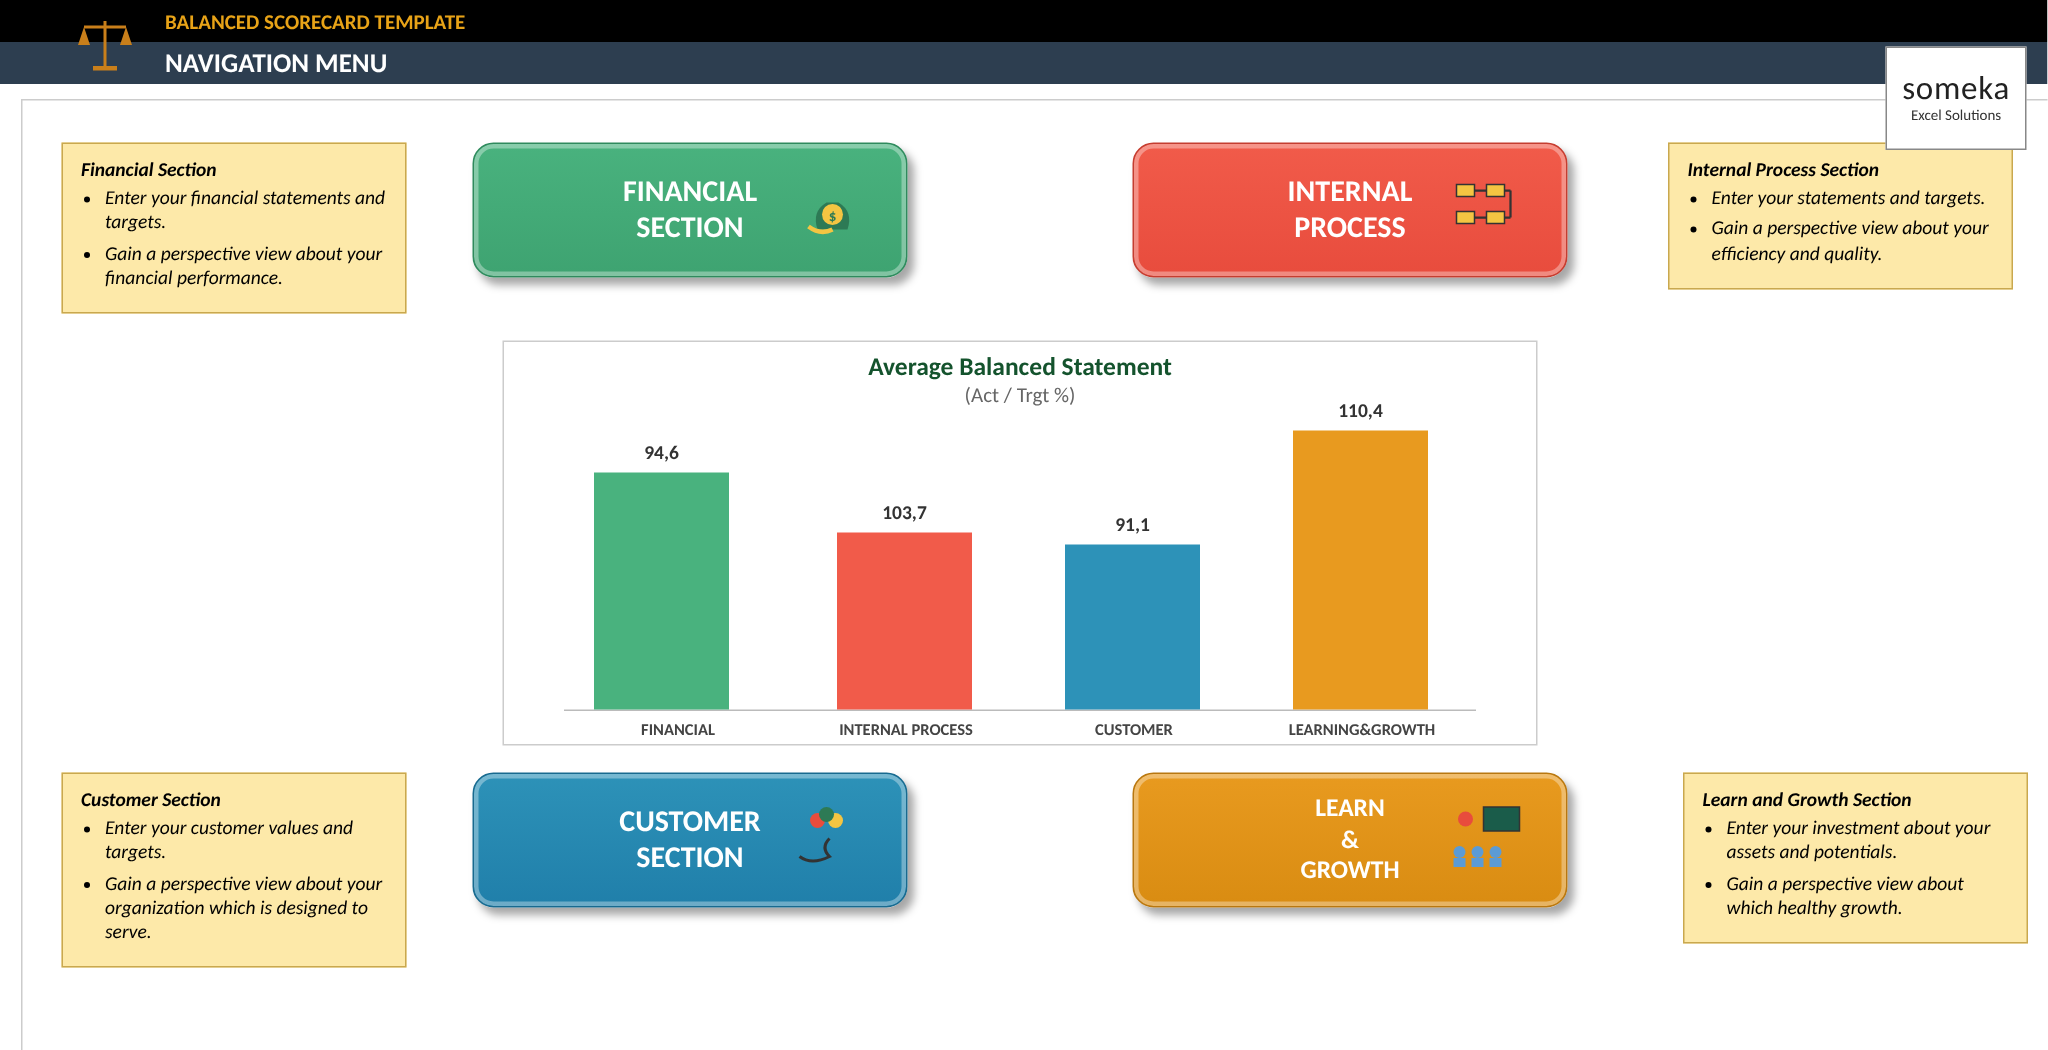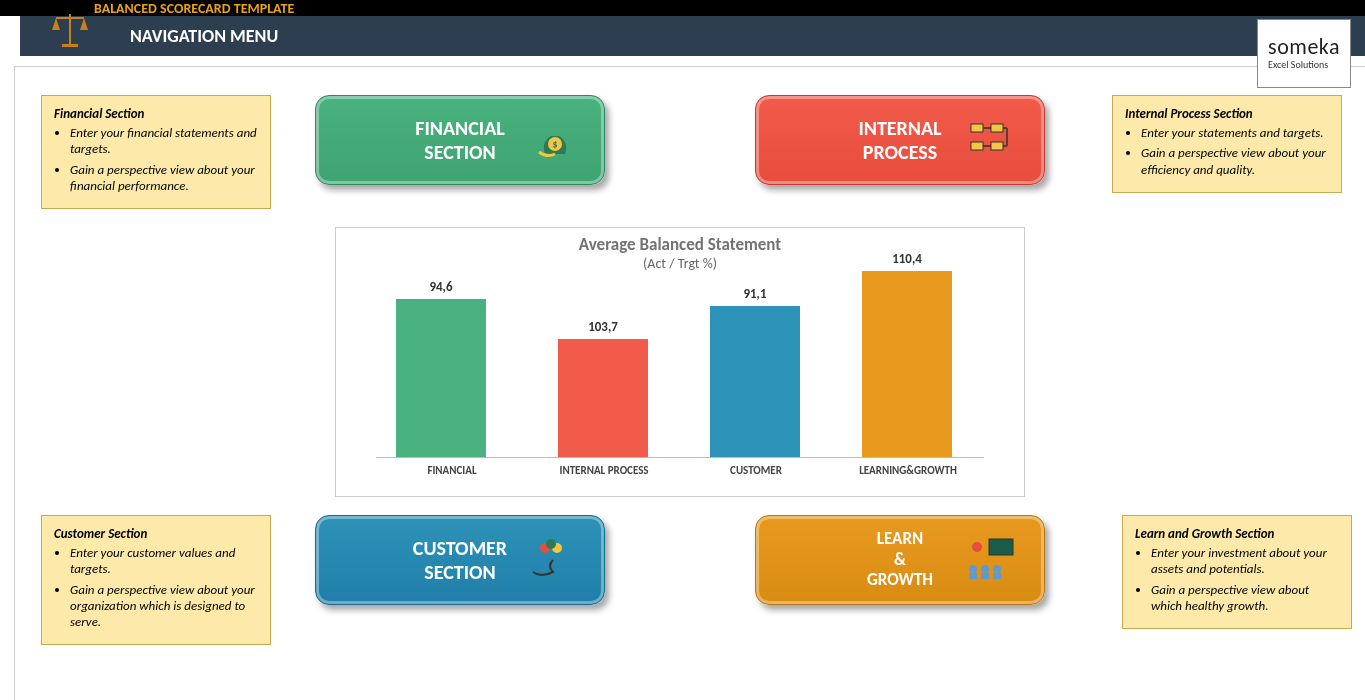--- a/index.html
+++ b/index.html
@@ -1,47 +1,47 @@
 <!DOCTYPE html>
 <html><head>
 <meta charset="utf-8">
 <style>
 * { margin: 0; padding: 0; box-sizing: border-box; }
 body { font-family: Calibri, Arial, sans-serif; background: #fff; width: 1365px; }
 
-.header-black { background: #000; height: 16px; display: flex; align-items: flex-start; padding-left: 24px; }
+.header-black { background: #000; height: 28px; display: flex; align-items: center; padding-left: 40px; }
 .header-black .title { color: #e8a317; font-weight: bold; font-size: 14px; margin-left: 70px; }
 .scale-icon { position: absolute; left: 48px; top: 8px; z-index: 10; }
 
-.header-navy { background: #2d3e50; height: 40px; display: flex; align-items: center; padding-left: 110px; position: relative; margin-left: 20px; }
+.header-navy { background: #2d3e50; height: 28px; display: flex; align-items: center; padding-left: 110px; position: relative; }
 .header-navy .title { color: #fff; font-weight: bold; font-size: 18px; }
 
 .logo-box { position: absolute; right: 14px; top: 3px; background: #fff; border: 1px solid #888; padding: 16px 10px; z-index: 20; }
 .logo-box .logo-name { font-size: 22px; font-weight: 300; color: #222; letter-spacing: 0.5px; line-height: 1; }
-.logo-box .logo-sub { font-size: 10px; color: #333; text-align: left; }
+.logo-box .logo-sub { font-size: 10px; color: #333; text-align: center; }
 
 .main { position: relative; width: 1365px; height: 640px; border: 1px solid #ccc; margin: 10px 14px; }
 
 .note { position: absolute; background: #fde9a9; border: 1px solid #c9a84f; padding: 10px 12px; font-size: 13px; width: 230px; }
 .note .ntitle { font-weight: bold; font-style: italic; margin-bottom: 4px; }
 .note ul { list-style: disc; padding-left: 16px; font-style: italic; }
 .note li { margin-bottom: 4px; line-height: 1.25; }
 
 .bigbtn { position: absolute; width: 290px; height: 90px; border-radius: 14px; display: flex; align-items: center; justify-content: center; color: #fff; font-weight: bold; font-size: 20px; text-align: center; cursor: pointer; box-shadow: 4px 5px 6px rgba(0,0,0,0.35), inset 0 0 0 3px rgba(255,255,255,0.35); }
 .bigbtn .label { line-height: 1.2; white-space: pre-line; }
 .bigbtn .ic { position: absolute; right: 25px; }
 
 .green { background: linear-gradient(#49b27e,#3ea371); border: 1px solid #2f8a5d; }
 .red { background: linear-gradient(#f15b4a,#e84c3d); border: 1px solid #c43d30; }
 .blue { background: linear-gradient(#2d92b8,#207faa); border: 1px solid #186a8f; }
 .orange { background: linear-gradient(#e89a1f,#d98c12); border: 1px solid #b87710; }
 
 .chartbox { position: absolute; left: 320px; top: 160px; width: 690px; height: 270px; border: 1px solid #ccc; background: #fff; }
-.chart-title { text-align: center; font-weight: bold; color: #737373; font-size: 17px; margin-top: 6px; }
-.chart-sub { text-align: center; color: #666; font-size: 14px; margin-bottom: 6px; }
+.chart-title { text-align: center; font-weight: bold; color: #14532d; font-size: 17px; margin-top: 6px; }
+.chart-sub { text-align: center; color: #666; font-size: 14px; margin-bottom: 22px; }
 .plot { position: relative; height: 180px; margin: 0 40px; border-bottom: 1px solid #bbb; }
 .bar { position: absolute; bottom: 0; width: 90px; }
 .bar .val { position: absolute; top: -20px; width: 100%; text-align: center; font-size: 13px; font-weight: bold; color: #333; }
 .xaxis { display: flex; margin: 6px 40px 0; }
 .xaxis .xl { width: 152px; text-align: center; font-size: 11px; font-weight: bold; color: #444; }
 </style>
 </head>
 <body>
 
 <div style="position:relative;">
@@ -159,21 +159,21 @@
   <div class="chartbox">
     <div class="chart-title">Average Balanced Statement</div>
     <div class="chart-sub">(Act / Trgt %)</div>
     <div class="plot" id="plot">
         <div class="bar" style="left: 20px; height: 158px; background: rgb(73, 178, 126);">
           <div class="val">94,6</div>
         </div>
         <div class="bar" style="left: 182px; height: 118px; background: rgb(241, 91, 74);">
           <div class="val">103,7</div>
         </div>
-        <div class="bar" style="left: 334px; height: 151px; background: rgb(45, 146, 184);">
+        <div class="bar" style="left: 334px; height: 110px; background: rgb(45, 146, 184);">
           <div class="val">91,1</div>
         </div>
         <div class="bar" style="left: 486px; height: 186px; background: rgb(232, 154, 31);">
           <div class="val">110,4</div>
         </div>
       </div>
     <div class="xaxis" id="xaxis">
         <div class="xl">FINANCIAL</div>
         <div class="xl">INTERNAL PROCESS</div>
         <div class="xl">CUSTOMER</div>

